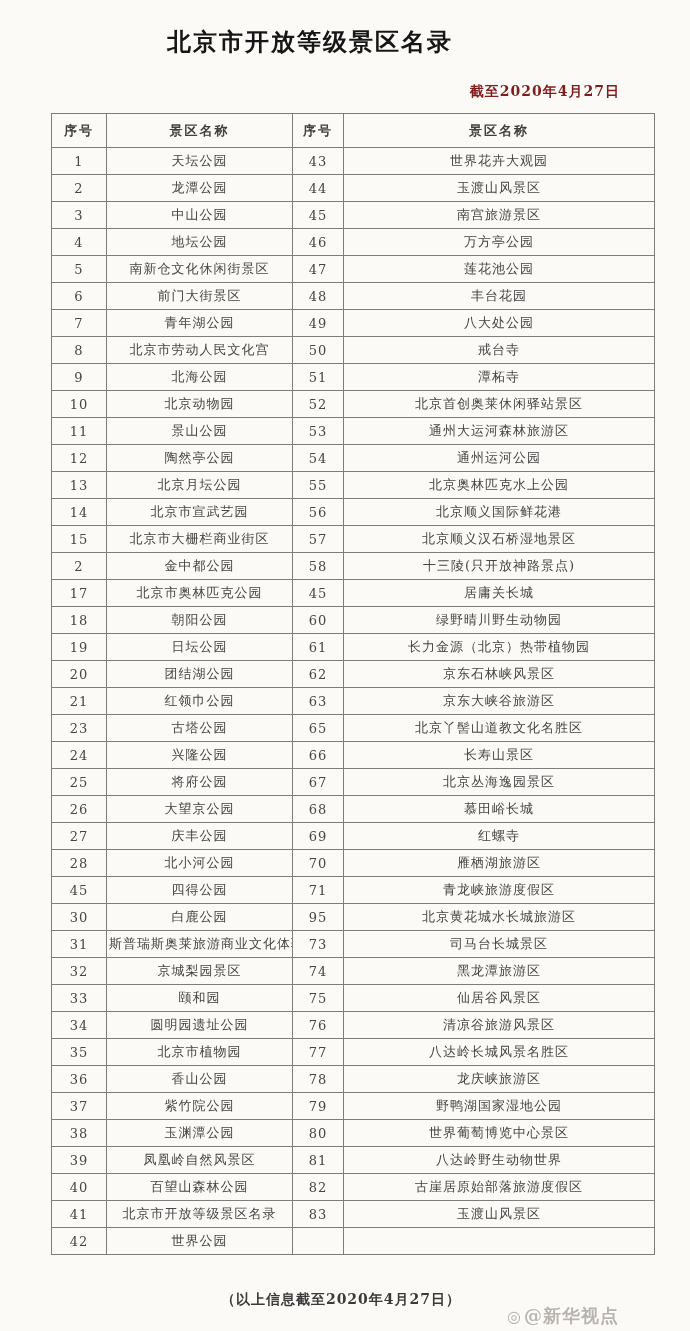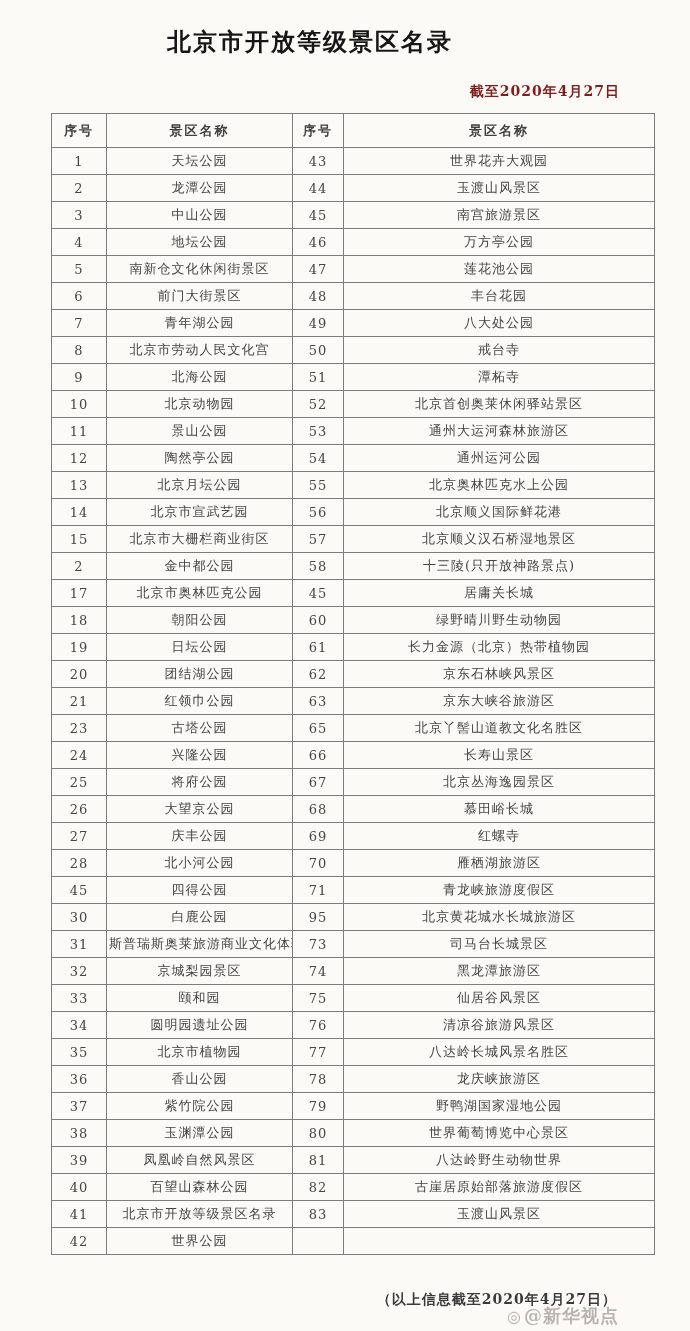--- a/index.html
+++ b/index.html
@@ -55,23 +55,23 @@
     letter-spacing:2px;
   }
   table.scenic td{
     height:26px;
     letter-spacing:1px;
   }
   table.scenic{border:1px solid #5f5f5f;}
   .footer-note{
     position:absolute;
     top:1291px;
-    left:47px;
+    left:56px;
     width:570px;
-    text-align:right;
+    text-align:center;
     font-size:14px;
     font-weight:bold;
     color:#3a3a3a;
     letter-spacing:1px;
   }
   .watermark{
     position:absolute;
     right:1px;
     bottom:3px;
     font-size:18px;

